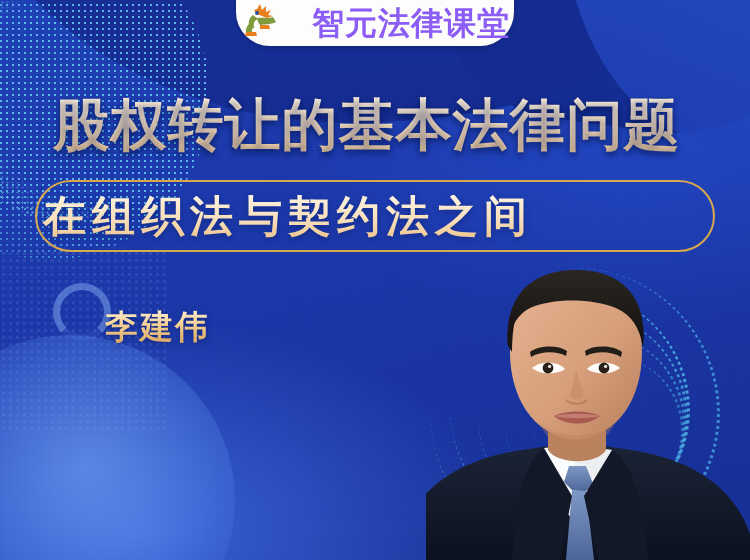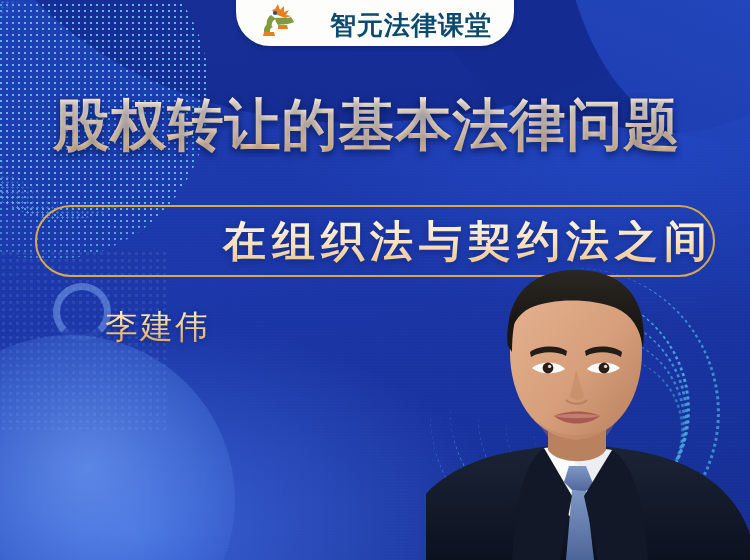--- a/index.html
+++ b/index.html
@@ -86,52 +86,52 @@
   .logo-pill{
     position:absolute;left:236px;top:-16px;width:278px;height:62px;
     background:#fdfdfb;border-radius:0 0 34px 34px;
     display:flex;align-items:flex-end;justify-content:center;
     padding-bottom:7px;gap:2px;
     box-shadow:0 2px 5px rgba(0,0,0,.18);
   }
   .logo-mark{width:44px;height:38px;flex:0 0 auto;margin-right:2px;}
   .logo-text{
     font-family:"Liberation Serif","DejaVu Serif",serif;
-    font-weight:bold;font-size:26px;color:#0c4a6e;letter-spacing:1px;
+    font-weight:bold;font-size:32px;color:#8b5cf6;letter-spacing:1px;
     line-height:1;white-space:nowrap;margin-left:24px;
   }
   
   .main-title{
     position:absolute;left:0;right:16px;top:97px;text-align:center;
     font-size:56px;font-weight:bold;line-height:1;
     letter-spacing:1px;white-space:nowrap;
     color:#f8e2c2;
     background:linear-gradient(180deg,#fdf1dc 0%, #f9e1bf 52%, #f0cd9b 100%);
     -webkit-background-clip:text;background-clip:text;
     -webkit-text-fill-color:transparent;
     text-shadow:0 3px 6px rgba(6,20,80,.35);
     filter:drop-shadow(0 2px 3px rgba(5,18,70,.45));
   }
   .subtitle-box{
     position:absolute;left:35px;top:180px;width:680px;height:72px;
     border:2px solid #d8a84f;border-radius:36px;
-    display:flex;align-items:center;justify-content:flex-end;margin-top:25px;
+    display:flex;align-items:center;justify-content:flex-start;
   }
   .subtitle{
     font-size:43px;font-weight:bold;line-height:1;white-space:nowrap;
     letter-spacing:6px;text-indent:6px;
     background:linear-gradient(180deg,#fdf3e0 0%, #f8e0bc 55%, #efc894 100%);
     -webkit-background-clip:text;background-clip:text;
     -webkit-text-fill-color:transparent;color:#f8e0bc;
     filter:drop-shadow(0 2px 3px rgba(5,18,70,.4));
   }
   
   .speaker{position:absolute;left:105px;top:310px;width:370px;}
   .speaker-name{
-    font-size:33px;font-weight:normal;line-height:1;letter-spacing:2px;
+    font-size:33px;font-weight:bold;line-height:1;letter-spacing:2px;
     background:linear-gradient(180deg,#fdeccb 0%, #f3cf93 45%, #d9a css 100%);
     background:linear-gradient(180deg,#fdeccb 0%, #f3cf93 45%, #dda963 100%);
     -webkit-background-clip:text;background-clip:text;
     -webkit-text-fill-color:transparent;color:#f3cf93;
     filter:drop-shadow(0 2px 3px rgba(5,18,70,.45));
     margin-bottom:12px;
   }
   .cred{
     list-style:none;margin:0;padding:0;
     font-size:17.5px;color:#f2f5ff;line-height:1.62;letter-spacing:.6px;

